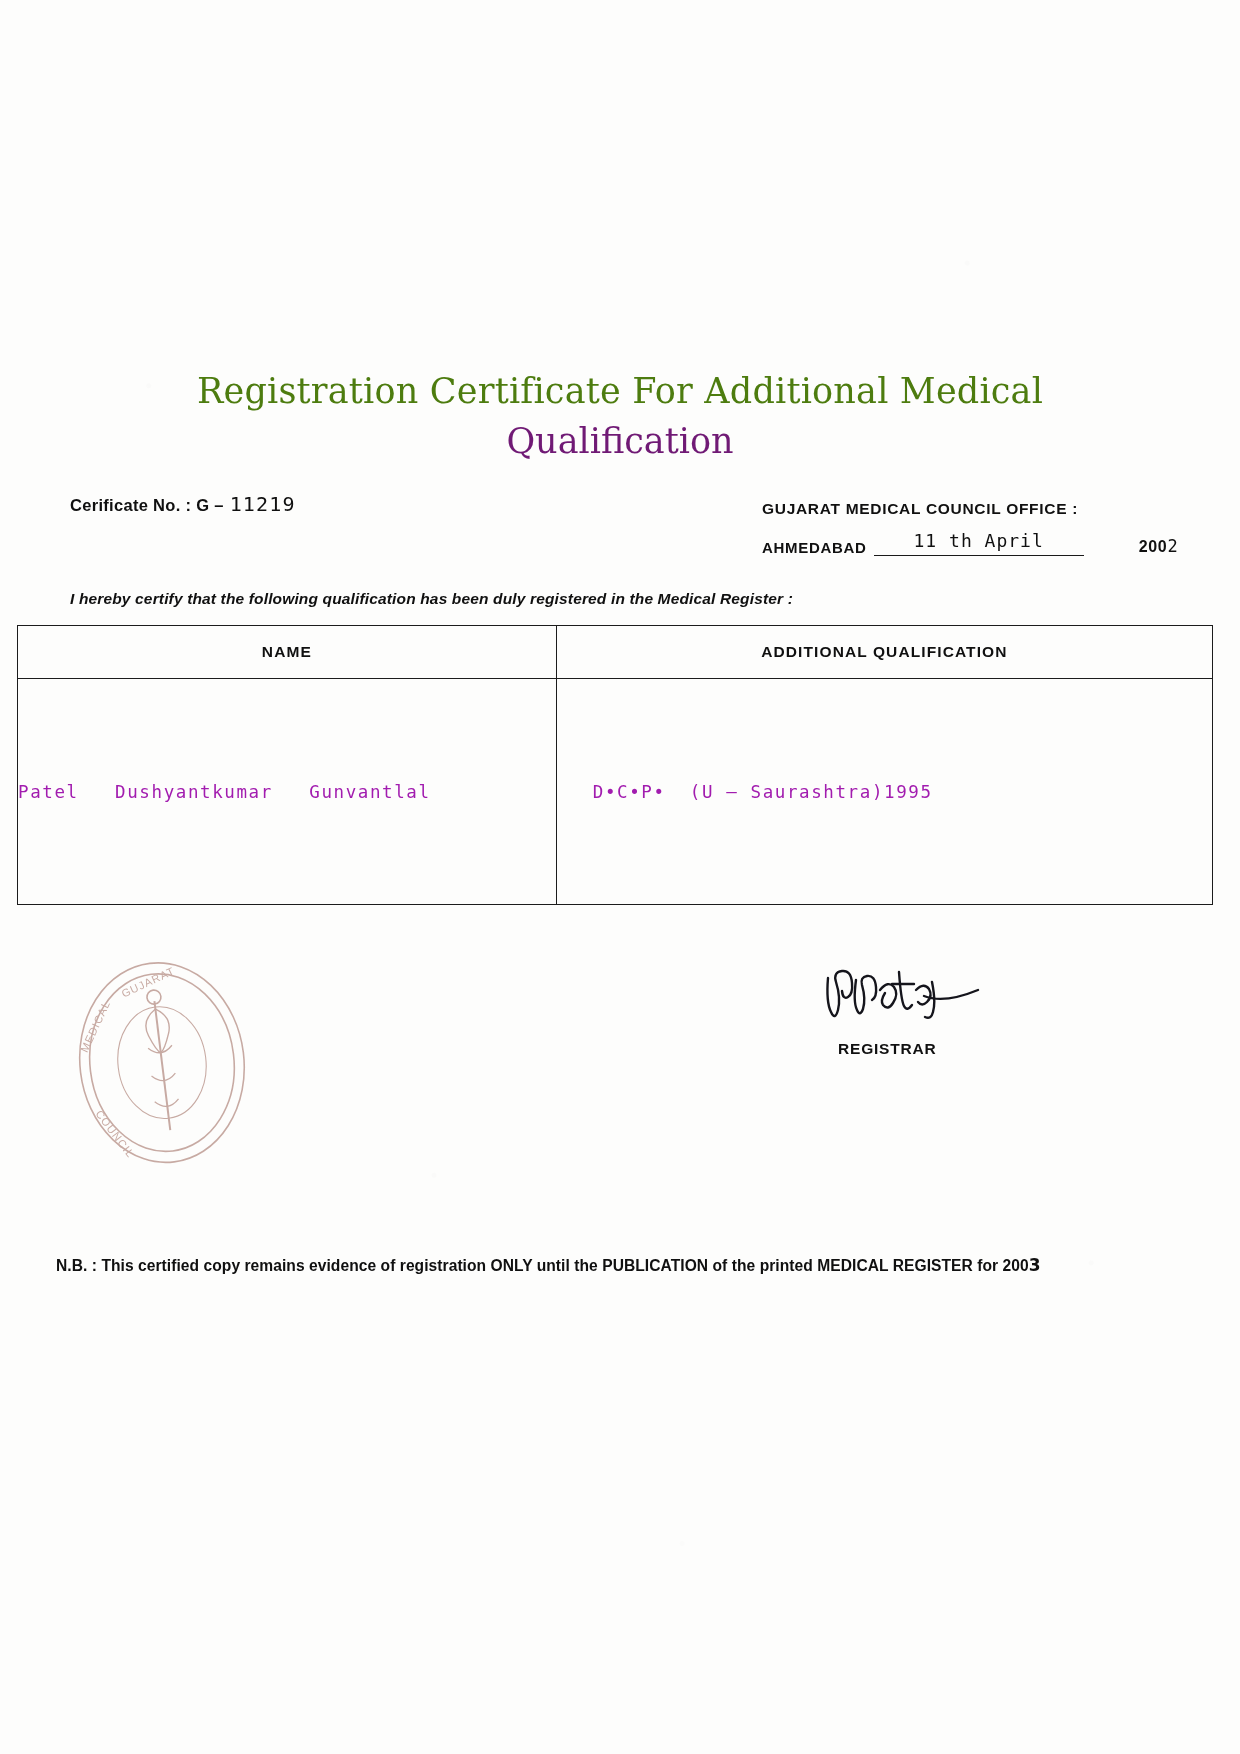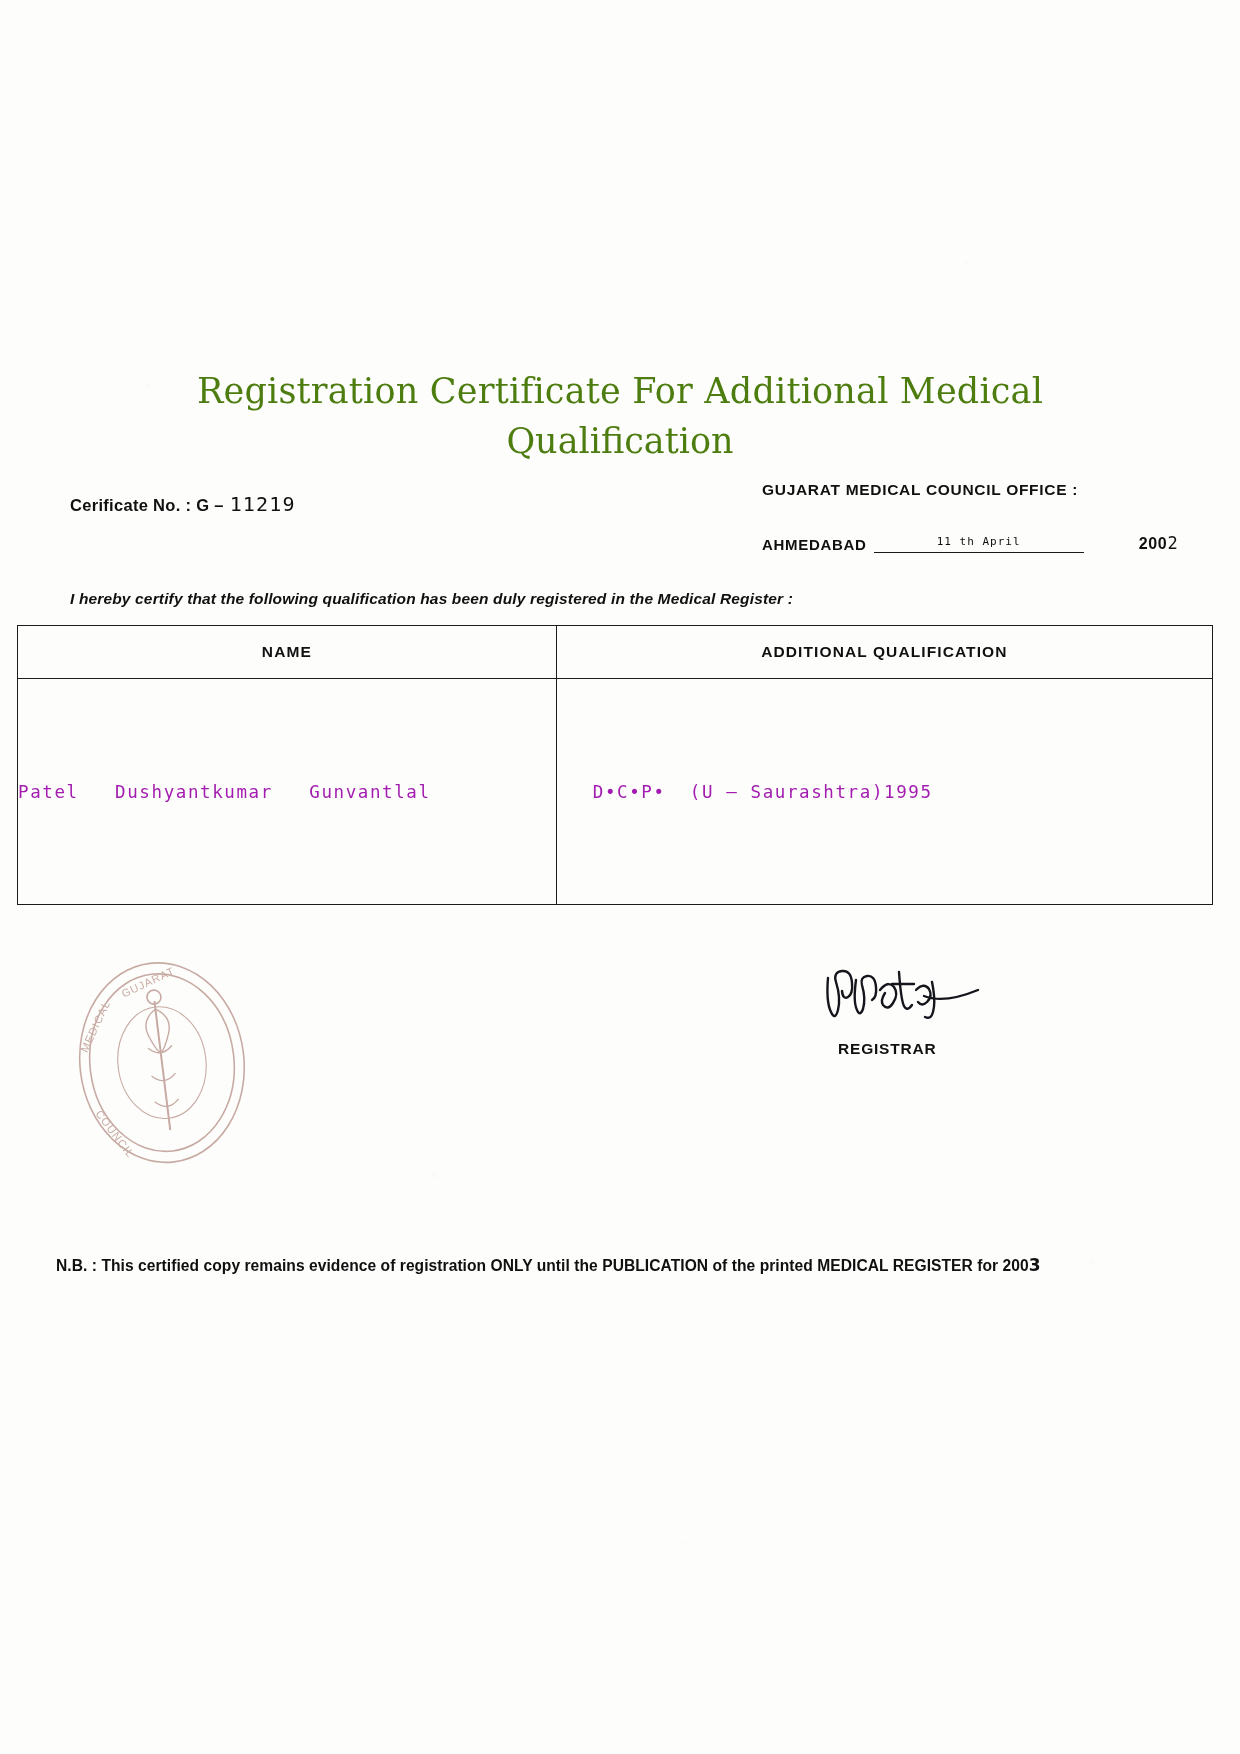--- a/index.html
+++ b/index.html
@@ -46,21 +46,21 @@
     font-family: "DejaVu Serif", serif;
     font-size: 35px;
     letter-spacing: 0.2px;
     color: #4d7c0f;
     line-height: 1.34;
     white-space: nowrap;
   }
   .title-line-2 {
     font-family: "DejaVu Serif", serif;
     font-size: 35px;
-    color: #4d7c0f;
+    color: #701a75;
     line-height: 1.34;
     margin-top: 3px;
   }
 
   
   .cert-no {
     position: absolute;
     left: 70px;
     top: 492px;
     font-size: 16.5px;
@@ -71,21 +71,21 @@
     font-family: "DejaVu Sans Mono", monospace;
     font-weight: normal;
     font-size: 20px;
     letter-spacing: 1.2px;
     margin-left: 6px;
   }
 
   .office-line {
     position: absolute;
     left: 762px;
-    top: 481px;
+    top: 500px;
     font-size: 15.5px;
     font-weight: bold;
     letter-spacing: 0.7px;
   }
   .city-line {
     position: absolute;
     left: 762px;
     top: 533px;
     font-size: 15px;
     font-weight: bold;
@@ -97,21 +97,21 @@
     display: inline-block;
     min-width: 210px;
     border-bottom: 1.4px solid #1a1a1a;
     margin: 0 7px;
     text-align: center;
     padding-bottom: 1px;
   }
   .date-typed {
     font-family: "DejaVu Sans Mono", monospace;
     font-weight: normal;
-    font-size: 11px;
+    font-size: 18px;
     letter-spacing: 1px;
     position: relative;
     top: -3px;
   }
   .year-pre {
     font-size: 16px;
     font-weight: bold;
     margin-left: 48px;
   }
   .year-typed {

